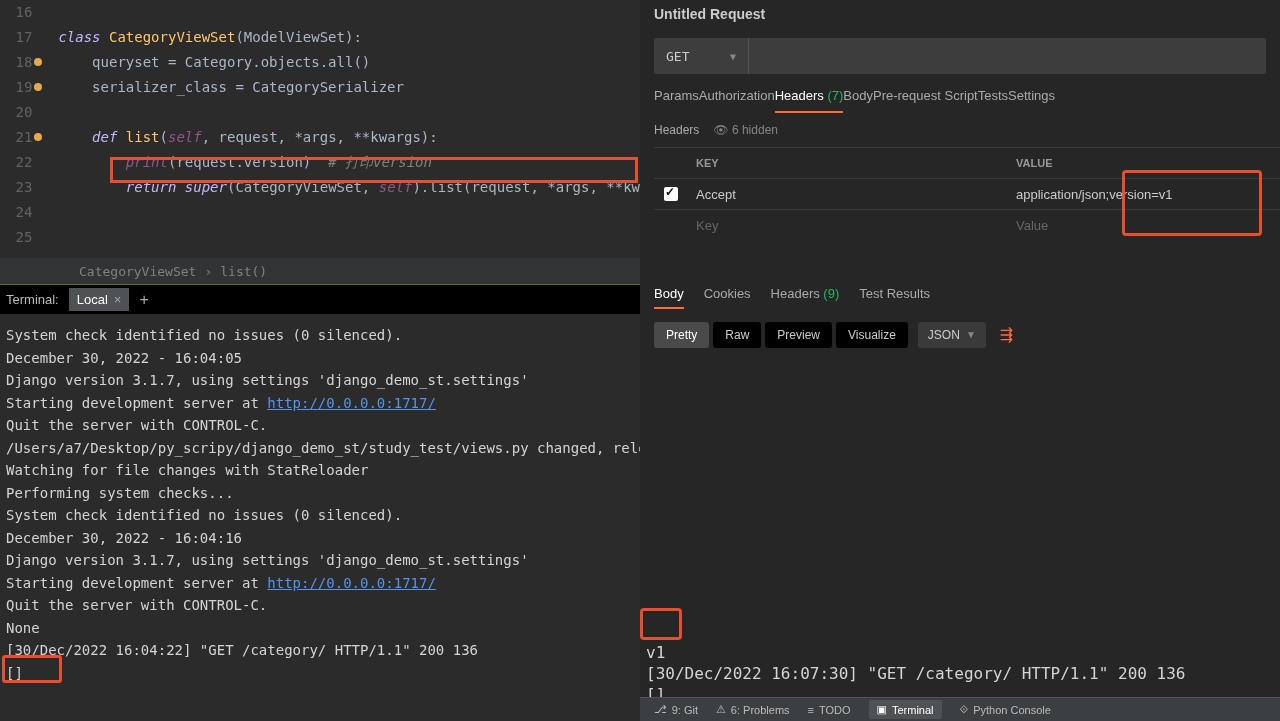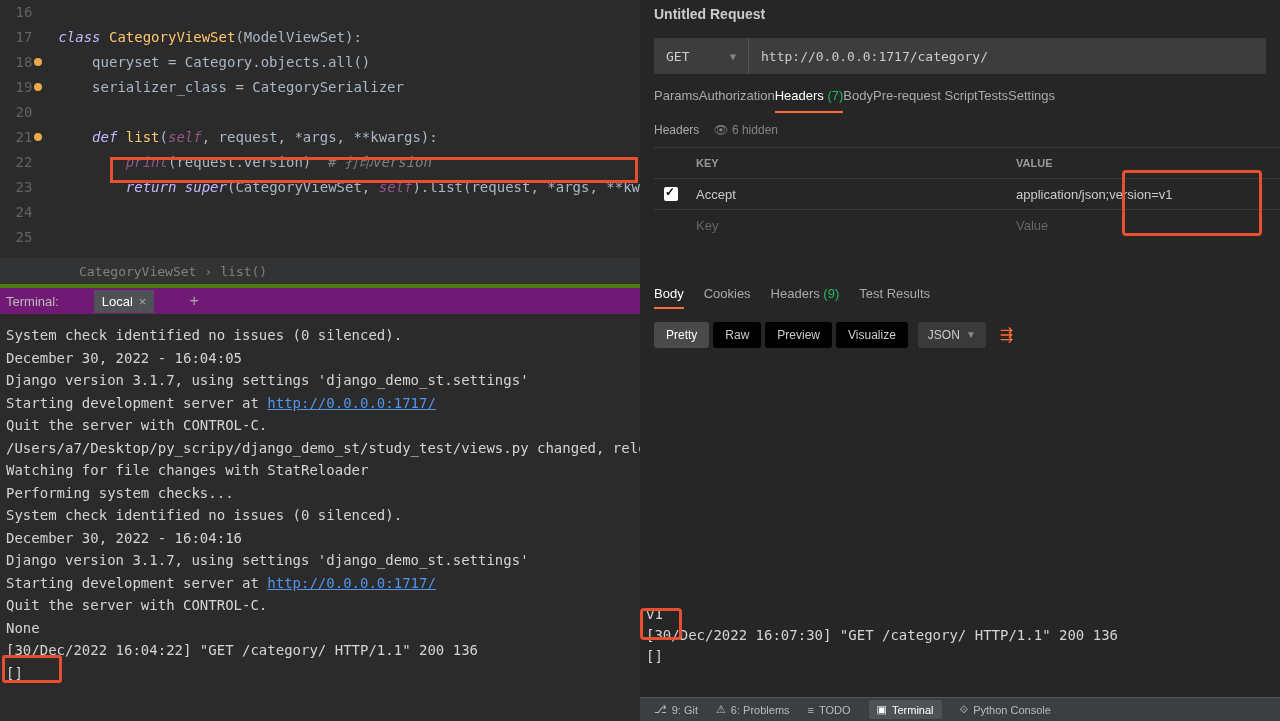--- a/index.html
+++ b/index.html
@@ -65,25 +65,24 @@
   font-size: 13px;
   display: flex;
   align-items: center;
   background: #313335;
 }
 .breadcrumb span { margin: 0 4px; }
 .terminal-tabs {
   height: 30px;
   display: flex;
   align-items: center;
-  background: #701a75;
-  border-top: 4px solid #4d7c0f;
+  background: #000000;
+  border-top: 1px solid #4d7c0f;
   padding-left: 6px;
   font-family: -apple-system, sans-serif;
-  gap: 25px;
 }
 .terminal-tabs .tlabel { color:#bbb; margin-right:10px; }
 .term-tab {
   background: #4e5254;
   padding: 4px 8px;
   color:#fff;
   display:flex;
   align-items:flex-start;
   gap:6px;
 }
@@ -161,24 +160,24 @@
   font-family:-apple-system,sans-serif;
   font-size:12px;
 }
 .pill { background:#000000; padding:6px 12px; border-radius:3px; color:#ccc; cursor:pointer;}
 .pill.active { background:#4a4a4a; color:#fff;}
 .dd { background:#3a3a3a; padding:6px 10px; border-radius:3px; color:#ccc; display:flex; align-items:center; gap:6px;}
 .wrap-icn { color:#ff6c37; font-size:16px; padding:4px 8px;}
 .right-term {
   position:absolute;
   left:0;
-  top:604px;
+  top:642px;
   width:640px;
   padding:0 6px;
-  font-size:14px;
+  font-size:16px;
   line-height:21px;
   color:#d4d4d4;
   white-space:pre;
 }
 .bottom-bar {
   position:absolute;
   bottom:0;
   left:0;
   width:640px;
   height:24px;
@@ -248,21 +247,20 @@
   <div class="hl-box" style="left:2px; top:655px; width:60px; height:28px; border-radius:3px;"></div>
 </div>
 
 <div class="right-pane">
   <div class="req-title">Untitled Request</div>
   <div class="url-bar">
     <div class="method-select">
       <span>GET</span>
         <span class="caret">▼</span>
     </div>
-    <div class="url-input">http://0.0.0.0:1717/category/</div>
   </div>
   <div class="req-tabs" id="req-tabs">
       <span class="req-tab">Params</span>
       <span class="req-tab">Authorization</span>
       <span class="req-tab active">Headers<span class="cnt"> (7)</span></span>
       <span class="req-tab">Body</span>
       <span class="req-tab">Pre-request Script</span>
       <span class="req-tab">Tests</span>
       <span class="req-tab">Settings</span>
     </div>

